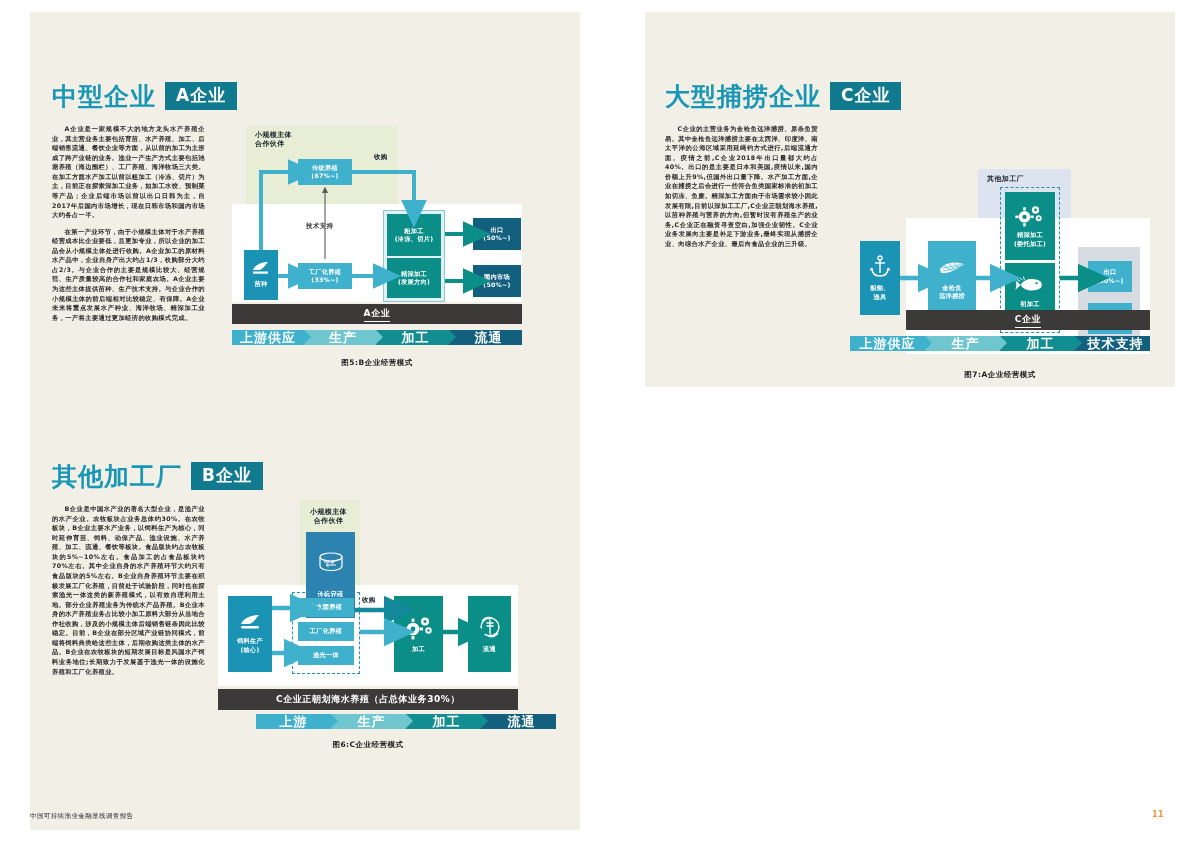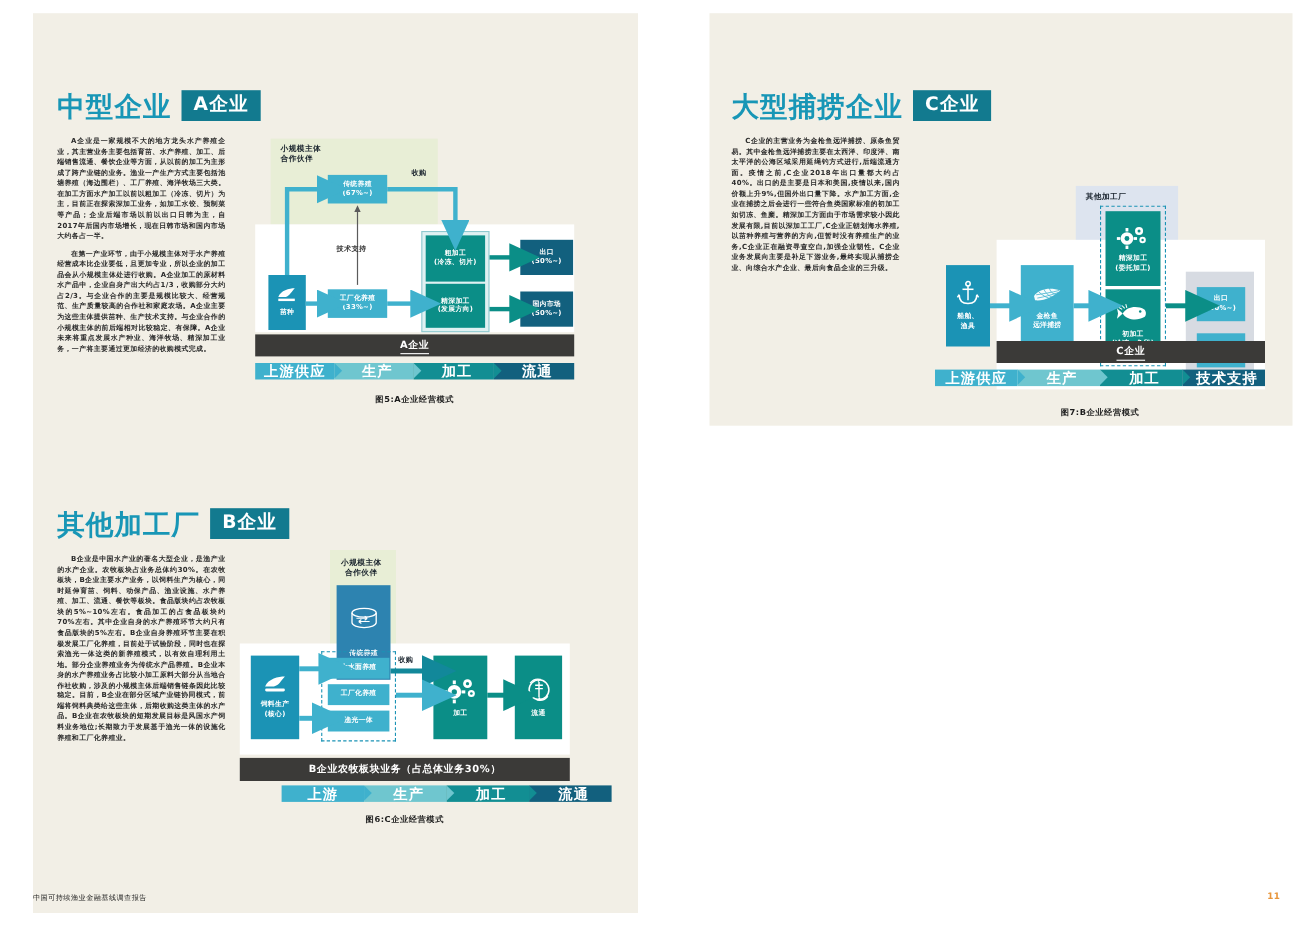--- a/index.html
+++ b/index.html
@@ -222,21 +222,21 @@
   <span>A企业</span>
 </div>
 
 <div class="stagebar" style="left:232px;top:330px;width:290px;">
   <div class="stage" style="--c:#3fb1cd;background:#3fb1cd;width:72px;">上游供应</div>
   <div class="stage" style="--c:#6fc6cf;background:#6fc6cf;width:72px;padding-left:6px;">生产</div>
   <div class="stage" style="--c:#128e93;background:#128e93;width:73px;padding-left:6px;">加工</div>
   <div class="stage" style="--c:#12607e;background:#12607e;width:73px;padding-left:6px;">流通</div>
 </div>
 
-<div class="fig-caption" style="left:232px;top:358px;width:290px;">图5:A企业经营模式</div>
+<div class="fig-caption" style="left:232px;top:358px;width:290px;">图5:B企业经营模式</div>
 
 <div class="heading" style="left:52px;top:462px;">
   <span class="h-main">其他加工厂</span>
   <span class="h-tag">B企业</span>
 </div>
 
 <div class="copy" style="left:52px;top:504px;width:153px;">
   <p>B企业是中国水产业的著名大型企业，是渔产业的水产企业。农牧板块占业务总体约30%。在农牧板块，B企业主要水产业务，以饲料生产为核心，同时延伸育苗、饲料、动保产品、渔业设施、水产养殖、加工、流通、餐饮等板块。食品版块约占农牧板块的5%~10%左右。食品加工的占食品板块约70%左右。其中企业自身的水产养殖环节大约只有食品版块的5%左右。B企业自身养殖环节主要在积极发展工厂化养殖，目前处于试验阶段，同时也在探索渔光一体这类的新养殖模式，以有效自理利用土地。部分企业养殖业务为传统水产品养殖。B企业本身的水产养殖业务占比较小加工原料大部分从当地合作社收购，涉及的小规模主体后端销售链条因此比较稳定。目前，B企业在部分区域产业链协同模式，前端将饲料典类给这些主体，后期收购这类主体的水产品。B企业在农牧板块的短期发展目标是风国水产饲料业务地位;长期致力于发展基于渔光一体的设施化养殖和工厂化养殖业。</p>
 </div>
 
@@ -314,21 +314,21 @@
     <path d="M54 153 L70 153" stroke="#3fb1cd" stroke-width="4.5" fill="none" marker-end="url(#ah6)"></path>
     <path d="M137 110 L170 110" stroke="#12889a" stroke-width="4.5" fill="none" marker-end="url(#ah6d)"></path>
     <path d="M142 132 L170 132" stroke="#3fb1cd" stroke-width="4.5" fill="none" marker-end="url(#ah6)"></path>
     <path d="M225 132 L244 132" stroke="#0b8e87" stroke-width="4.5" fill="none" marker-end="url(#ah6g)"></path>
   </svg>
 
   <div class="arr-label" style="left:144px;top:96px;">收购</div>
 </div>
 
 <div class="company-band noline" style="left:218px;top:689px;width:300px;height:21px;">
-  <span>B企业农牧板块业务（占总体业务30%）</span>
+  <span>C企业正朝划海水养殖（占总体业务30%）</span>
 </div>
 
 <div class="stagebar" style="left:218px;top:714px;width:300px;padding-left:38px;">
   <div class="stage" style="--c:#3fb1cd;background:#3fb1cd;width:75px;">上游</div>
   <div class="stage" style="--c:#6fc6cf;background:#6fc6cf;width:75px;padding-left:6px;">生产</div>
   <div class="stage" style="--c:#128e93;background:#128e93;width:75px;padding-left:6px;">加工</div>
   <div class="stage" style="--c:#12607e;background:#12607e;width:75px;padding-left:6px;">流通</div>
 </div>
 
 <div class="fig-caption" style="left:218px;top:740px;width:300px;">图6:C企业经营模式</div>
@@ -436,16 +436,16 @@
   <span>C企业</span>
 </div>
 
 <div class="stagebar" style="left:850px;top:336px;width:300px;">
   <div class="stage" style="--c:#3fb1cd;background:#3fb1cd;width:75px;">上游供应</div>
   <div class="stage" style="--c:#6fc6cf;background:#6fc6cf;width:75px;padding-left:6px;">生产</div>
   <div class="stage" style="--c:#128e93;background:#128e93;width:75px;padding-left:6px;">加工</div>
   <div class="stage" style="--c:#12607e;background:#12607e;width:75px;padding-left:6px;">技术支持</div>
 </div>
 
-<div class="fig-caption" style="left:850px;top:370px;width:300px;">图7:B企业经营模式</div>
+<div class="fig-caption" style="left:850px;top:370px;width:300px;">图7:A企业经营模式</div>
 
 <div class="footer-left">中国可持续渔业金融基线调查报告</div>
 <div class="footer-page">11</div>
 
 </body></html>

